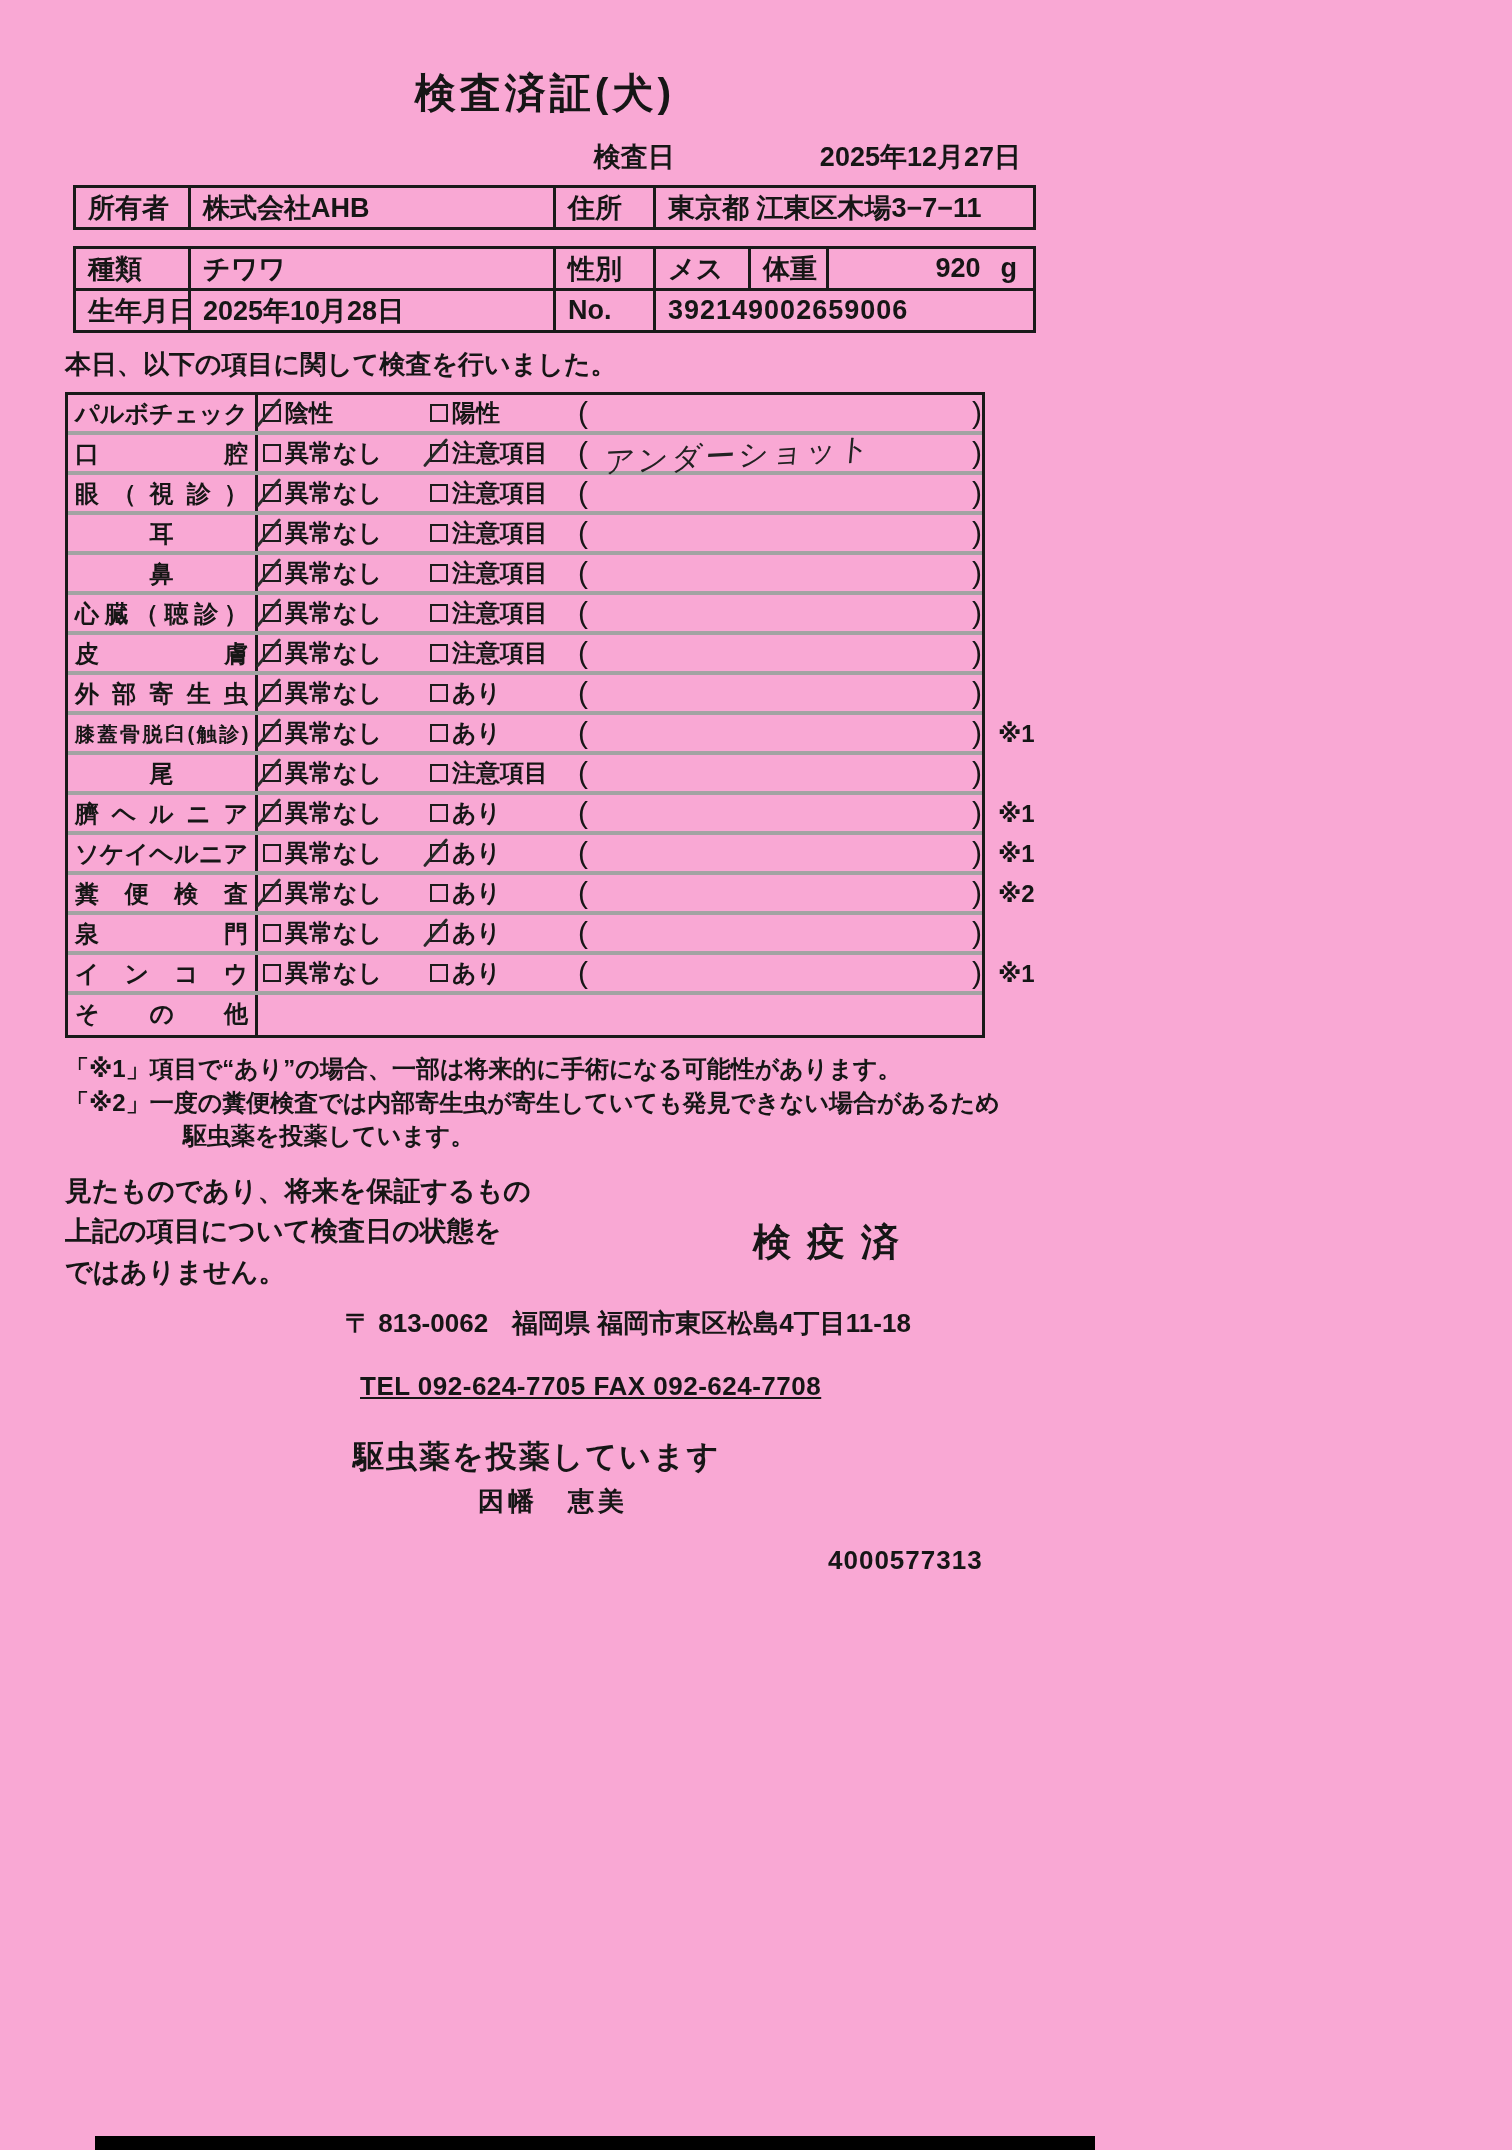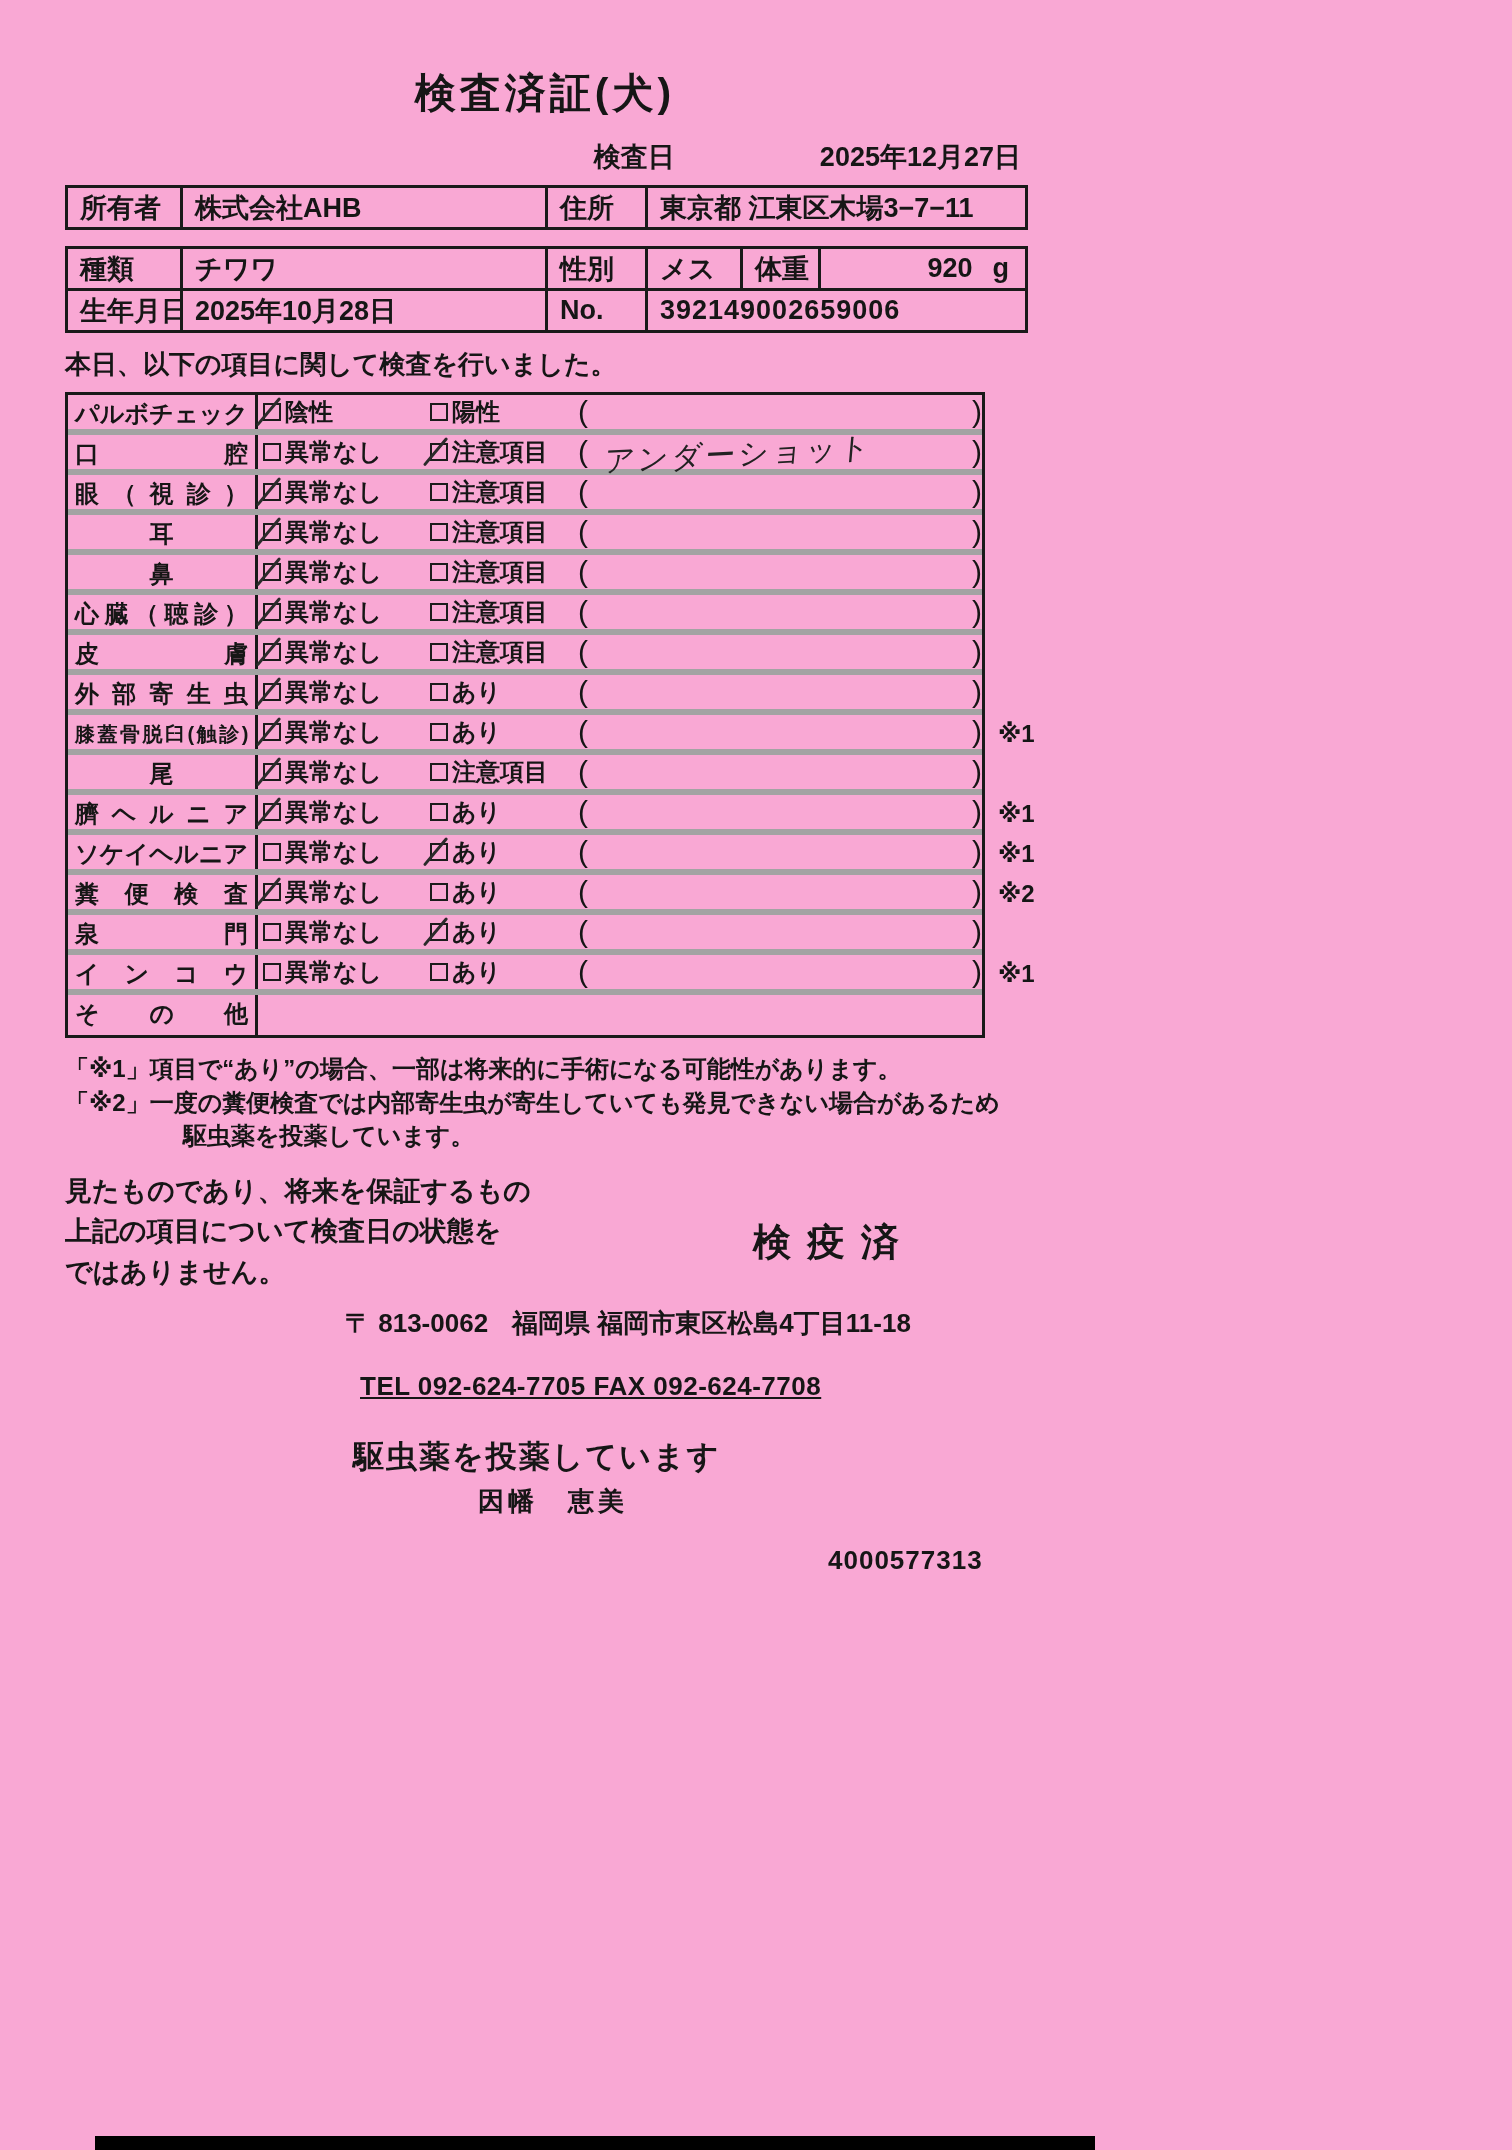--- a/index.html
+++ b/index.html
@@ -11,34 +11,34 @@
     position:relative;
     overflow:hidden;
   }
   .page { position:relative; width:1512px; height:2150px; background:#f9a8d4; }
   .content { position:absolute; left:65px; top:48px; width:960px; }
 
   .title { text-align:center; font-size:41px; font-weight:700; letter-spacing:4px; margin:18px 0 0 0; }
 
   .date-row { display:flex; justify-content:flex-end; align-items:baseline; gap:145px; margin-top:18px; font-size:27px; font-weight:700; padding-right:4px;text-align:right; }
 
-  table { border-collapse:collapse; width:960px; table-layout:fixed; }
+  table { border-collapse:collapse; width:960px; table-layout:fixed;margin-left:8px; }
   td { border:3px solid #1a1a1a; height:42px; font-size:27px; font-weight:700; padding:0 12px; overflow:hidden; white-space:nowrap; }
   .tbl-owner { margin-top:10px; }
   .tbl-pet { margin-top:16px; }
   td.num { font-size:27px; letter-spacing:1px; }
   td.weight { padding-right:16px; }
   .weight-inner { display:flex; justify-content:flex-end; align-items:baseline; gap:20px; }
 
   .intro { margin-top:14px; font-size:26px; font-weight:700; }
 
   
   .chk-wrap { margin-top:10px; }
   .chk-table { width:920px; border:3px solid #1a1a1a; }
-  .chk-row { display:flex; align-items:stretch; height:40px; border-bottom:6px solid #a3a3a3; position:relative; }
+  .chk-row { display:flex; align-items:stretch; height:40px; border-bottom:4px solid #a3a3a3; position:relative; }
   .chk-row:last-child { border-bottom:none; }
   .chk-label {
     width:190px; border-right:3px solid #1a1a1a; padding:0 7px;
     font-size:24px; font-weight:700; line-height:37px;
     text-align:justify; text-align-last:justify; white-space:nowrap; overflow:hidden;
   }
   .chk-label.center { text-align:center; text-align-last:center; }
   .chk-label.small { font-size:20px; line-height:38px; letter-spacing:-0.5px; }
   .chk-body { flex:1; display:flex; align-items:center; padding-left:5px; }
   .opt { width:167px; display:flex; align-items:center; flex:none; }

